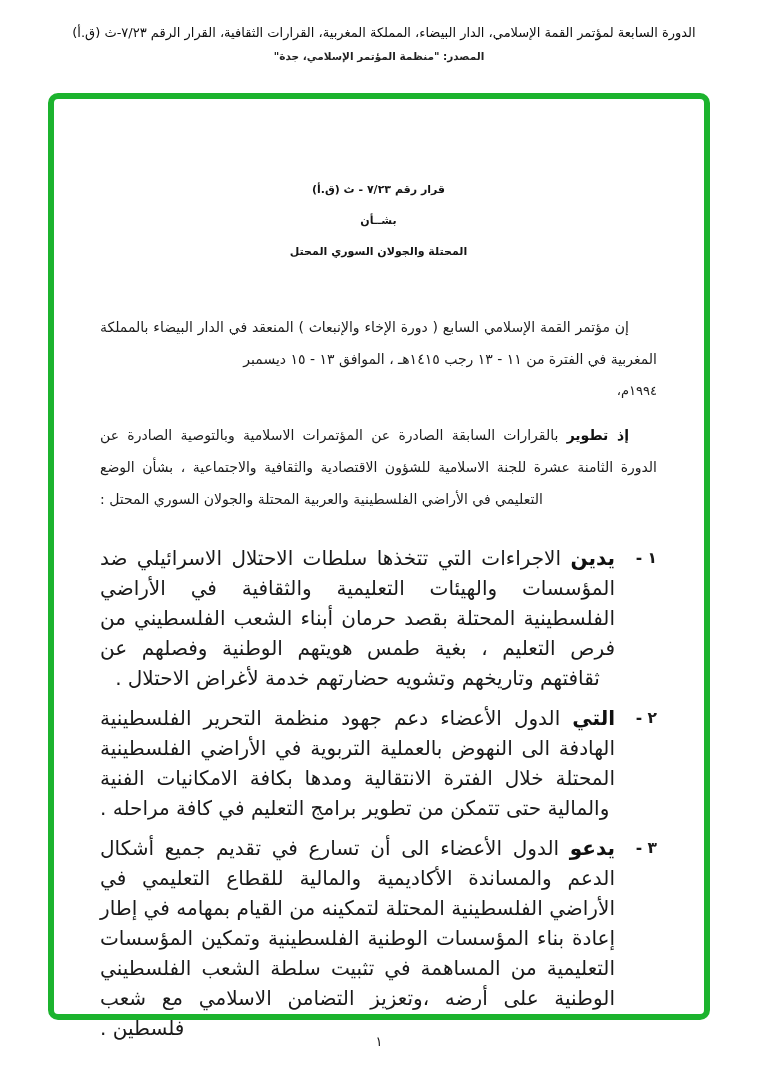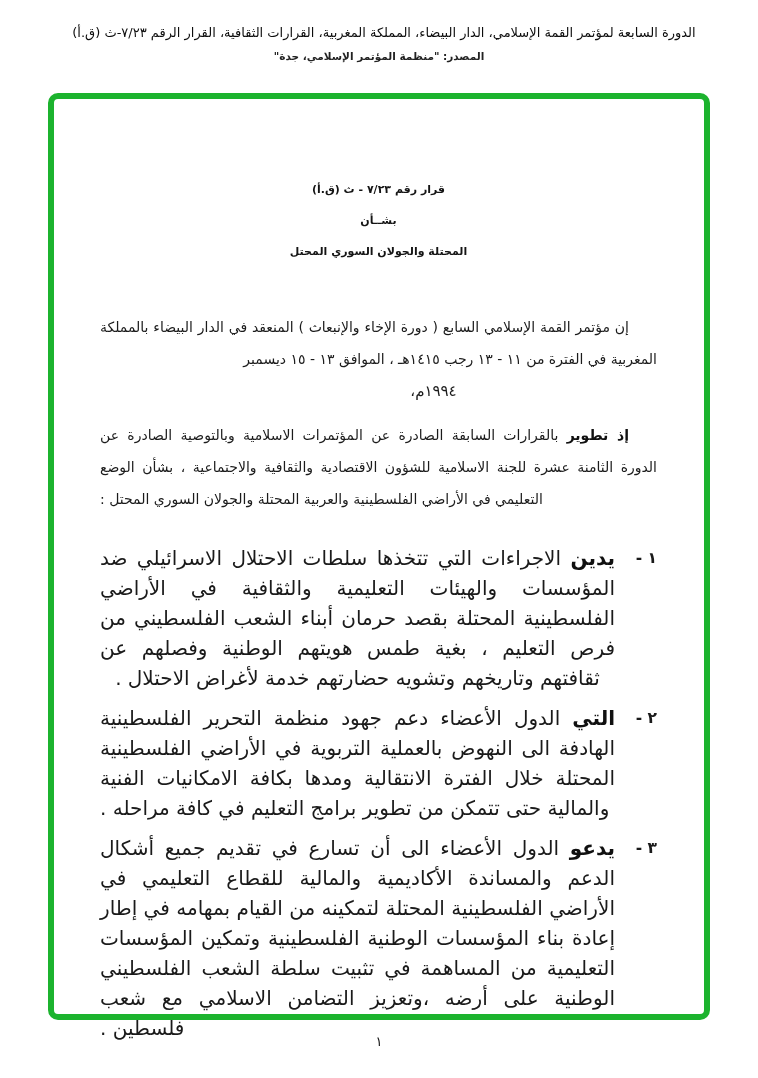--- a/index.html
+++ b/index.html
@@ -54,23 +54,23 @@
   .para{
     font-size:14px;
     line-height:32px;
     text-align:justify;
     text-align-last:right;
     color:#1b1b1b;
     margin:0;
   }
   .para.indent{text-indent:28px;}
   .year-line{
-    font-size:15px;line-height:32px;
+    font-size:13px;line-height:32px;
     direction:rtl;
-    text-align:center;
+    text-align:right;
     padding-left:110px;
   }
   .para2{
     margin-top:12px;
     text-align-last:left;
   }
   .lead{font-weight:bold;color:#101010;}
   
   .items{margin-top:28px;}
   .list-item{

